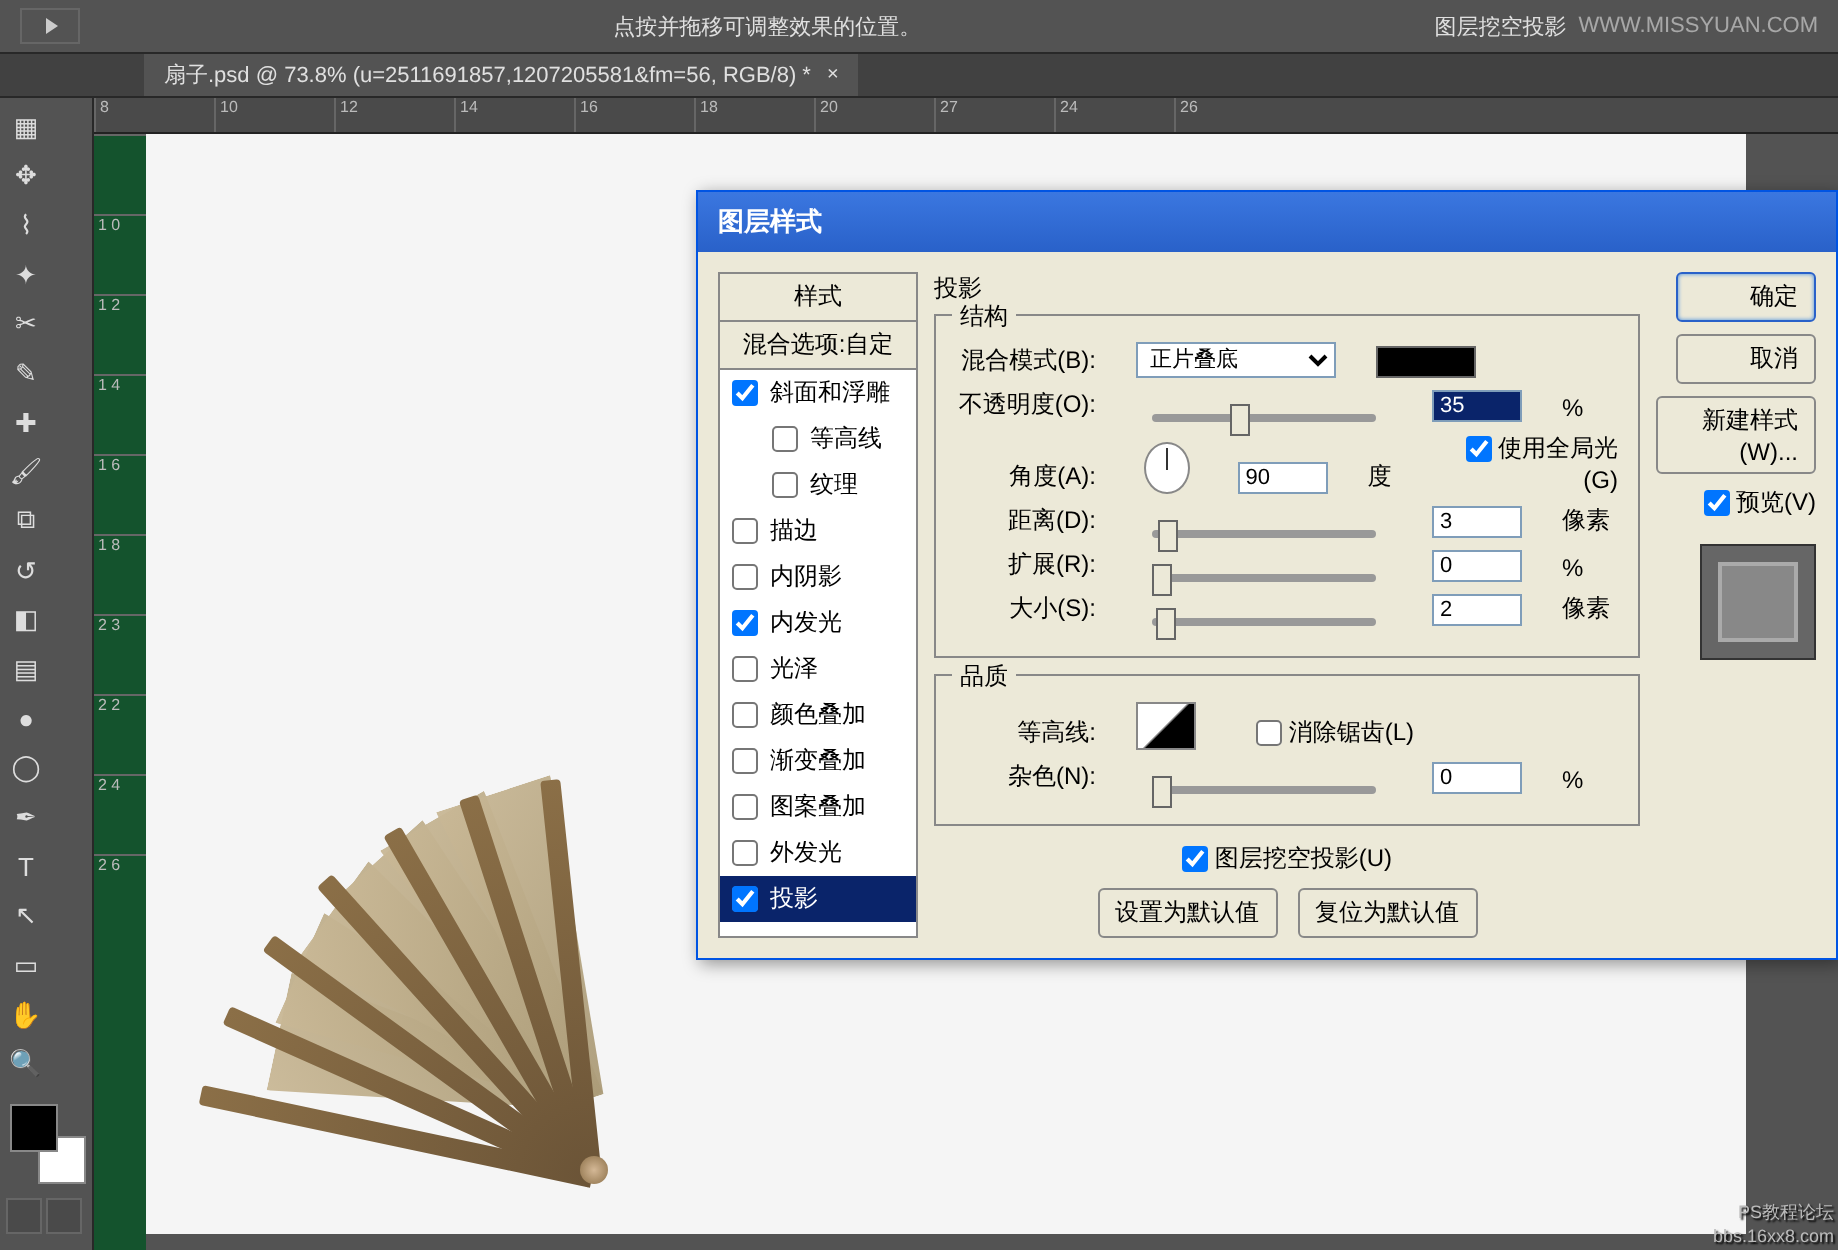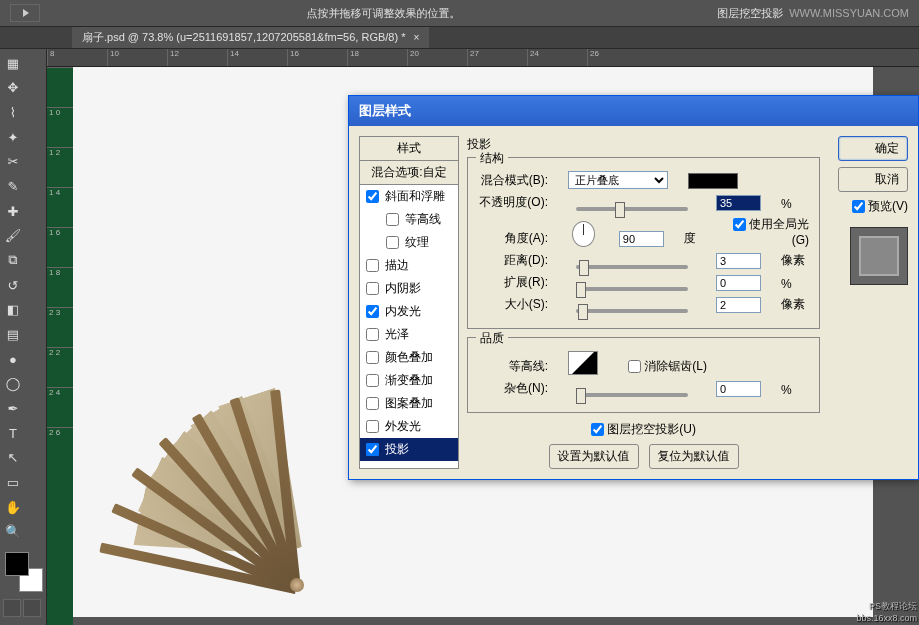--- a/index.html
+++ b/index.html
@@ -294,20 +294,21 @@
       </div>
       <div class="bottom-btns">
         <button class="winbtn">设置为默认值</button>
         <button class="winbtn">复位为默认值</button>
       </div>
     </div>
 
     <div class="btn-col">
       <button class="winbtn default">确定</button>
       <button class="winbtn">取消</button>
+      <button class="winbtn">新建样式(W)...</button>
       <label class="cb-row" style="font-size:12px;"><input type="checkbox" checked="" style=""> <span>预览(V)</span></label>
       <div class="preview-thumb"></div>
     </div>
   </div>
 </div>
 
 <div class="wm">
   <div>PS教程论坛</div>
   <div>bbs.16xx8.com</div>
 </div>

